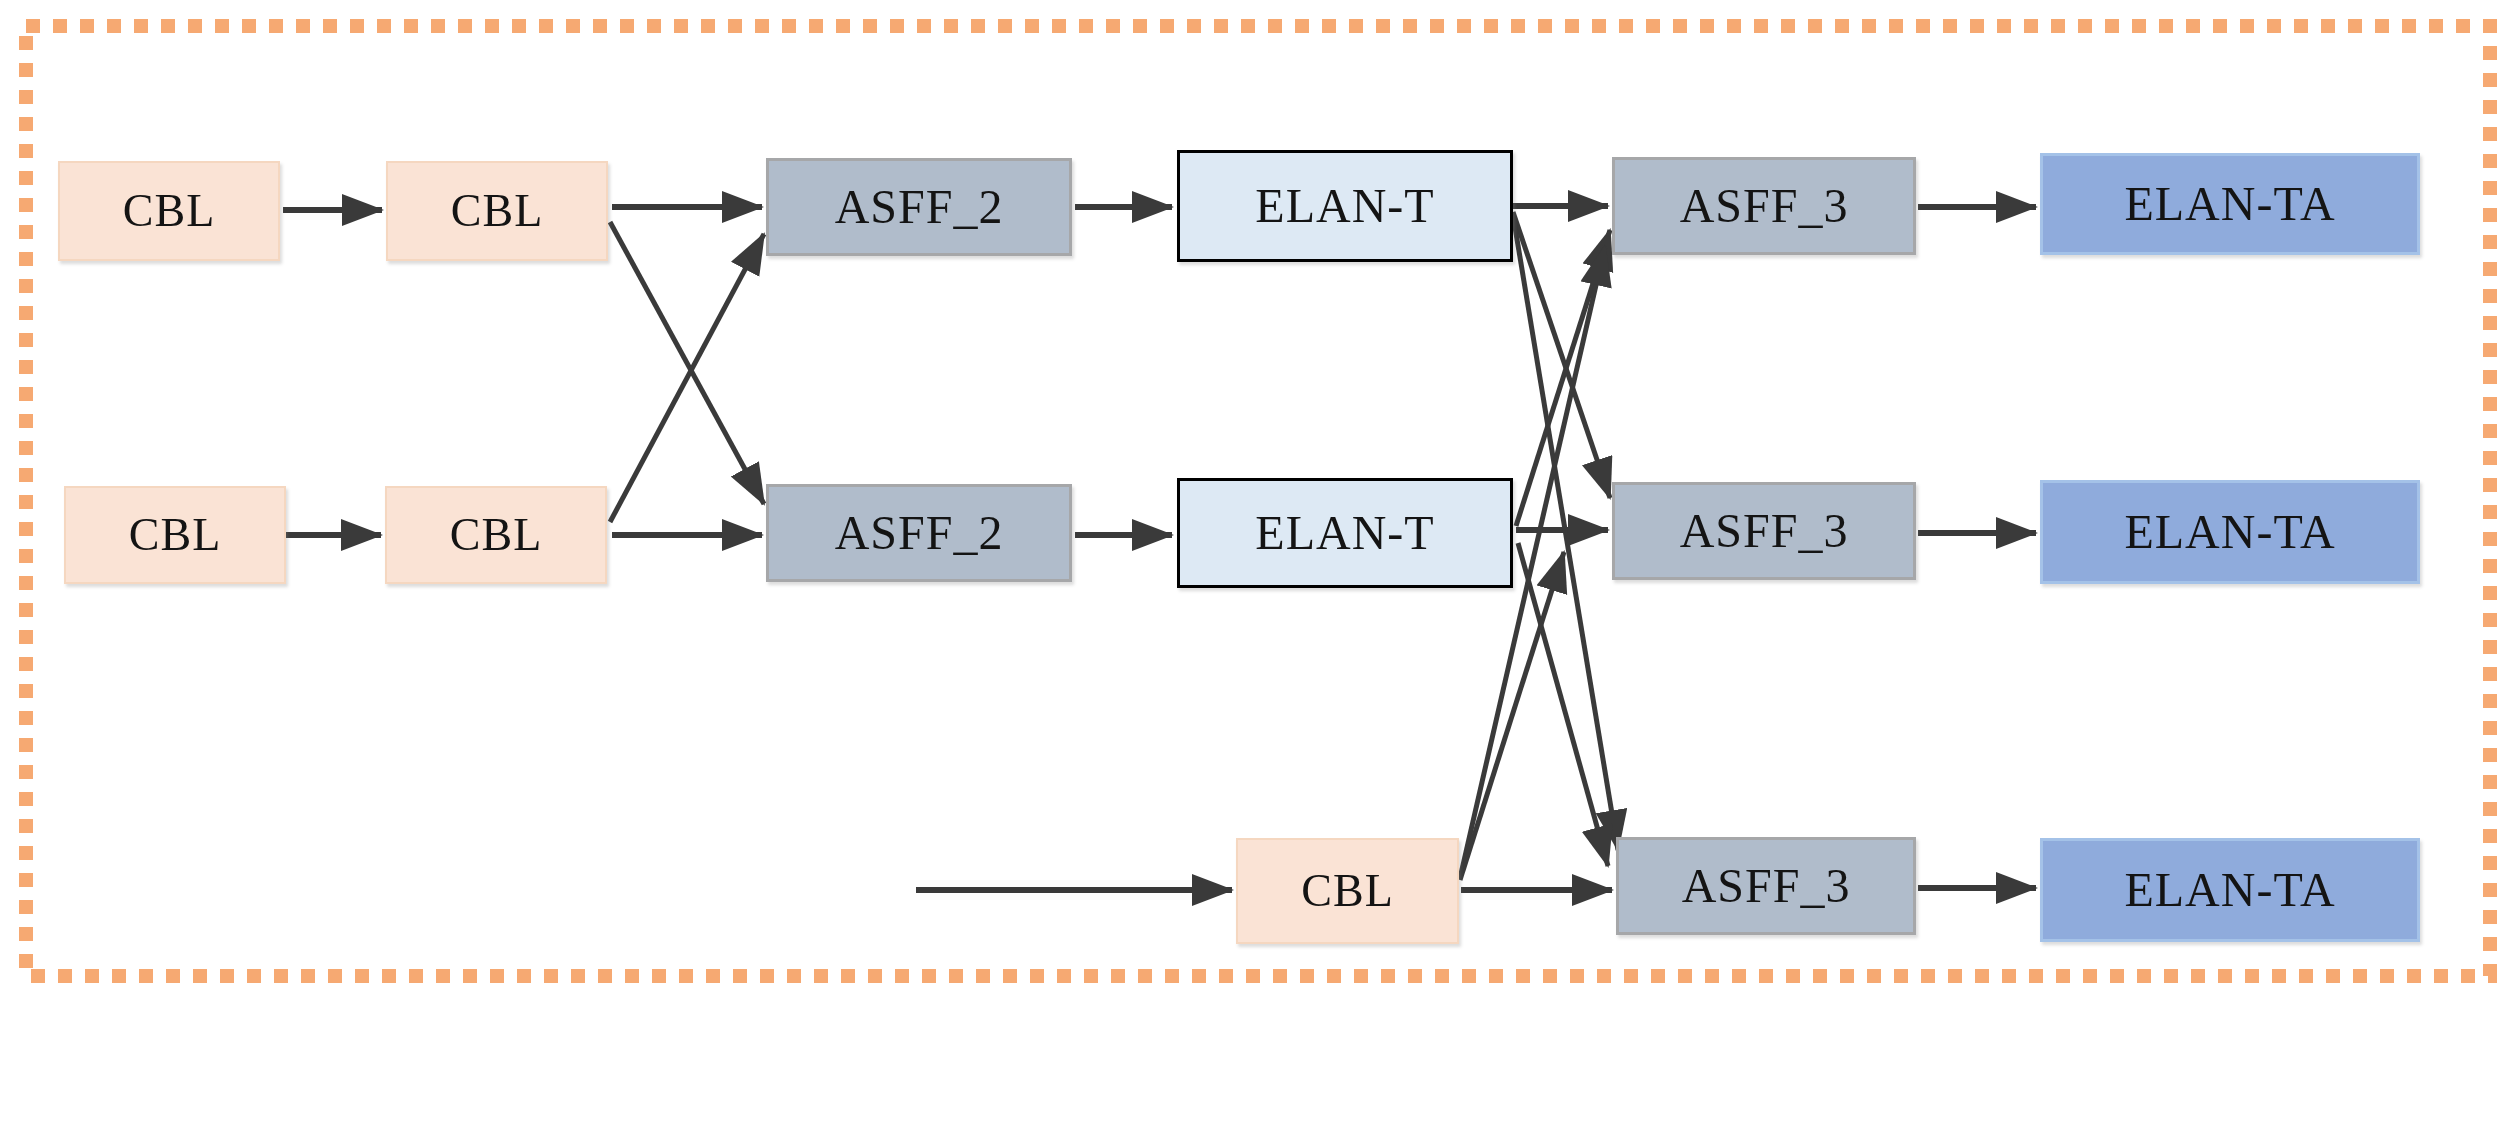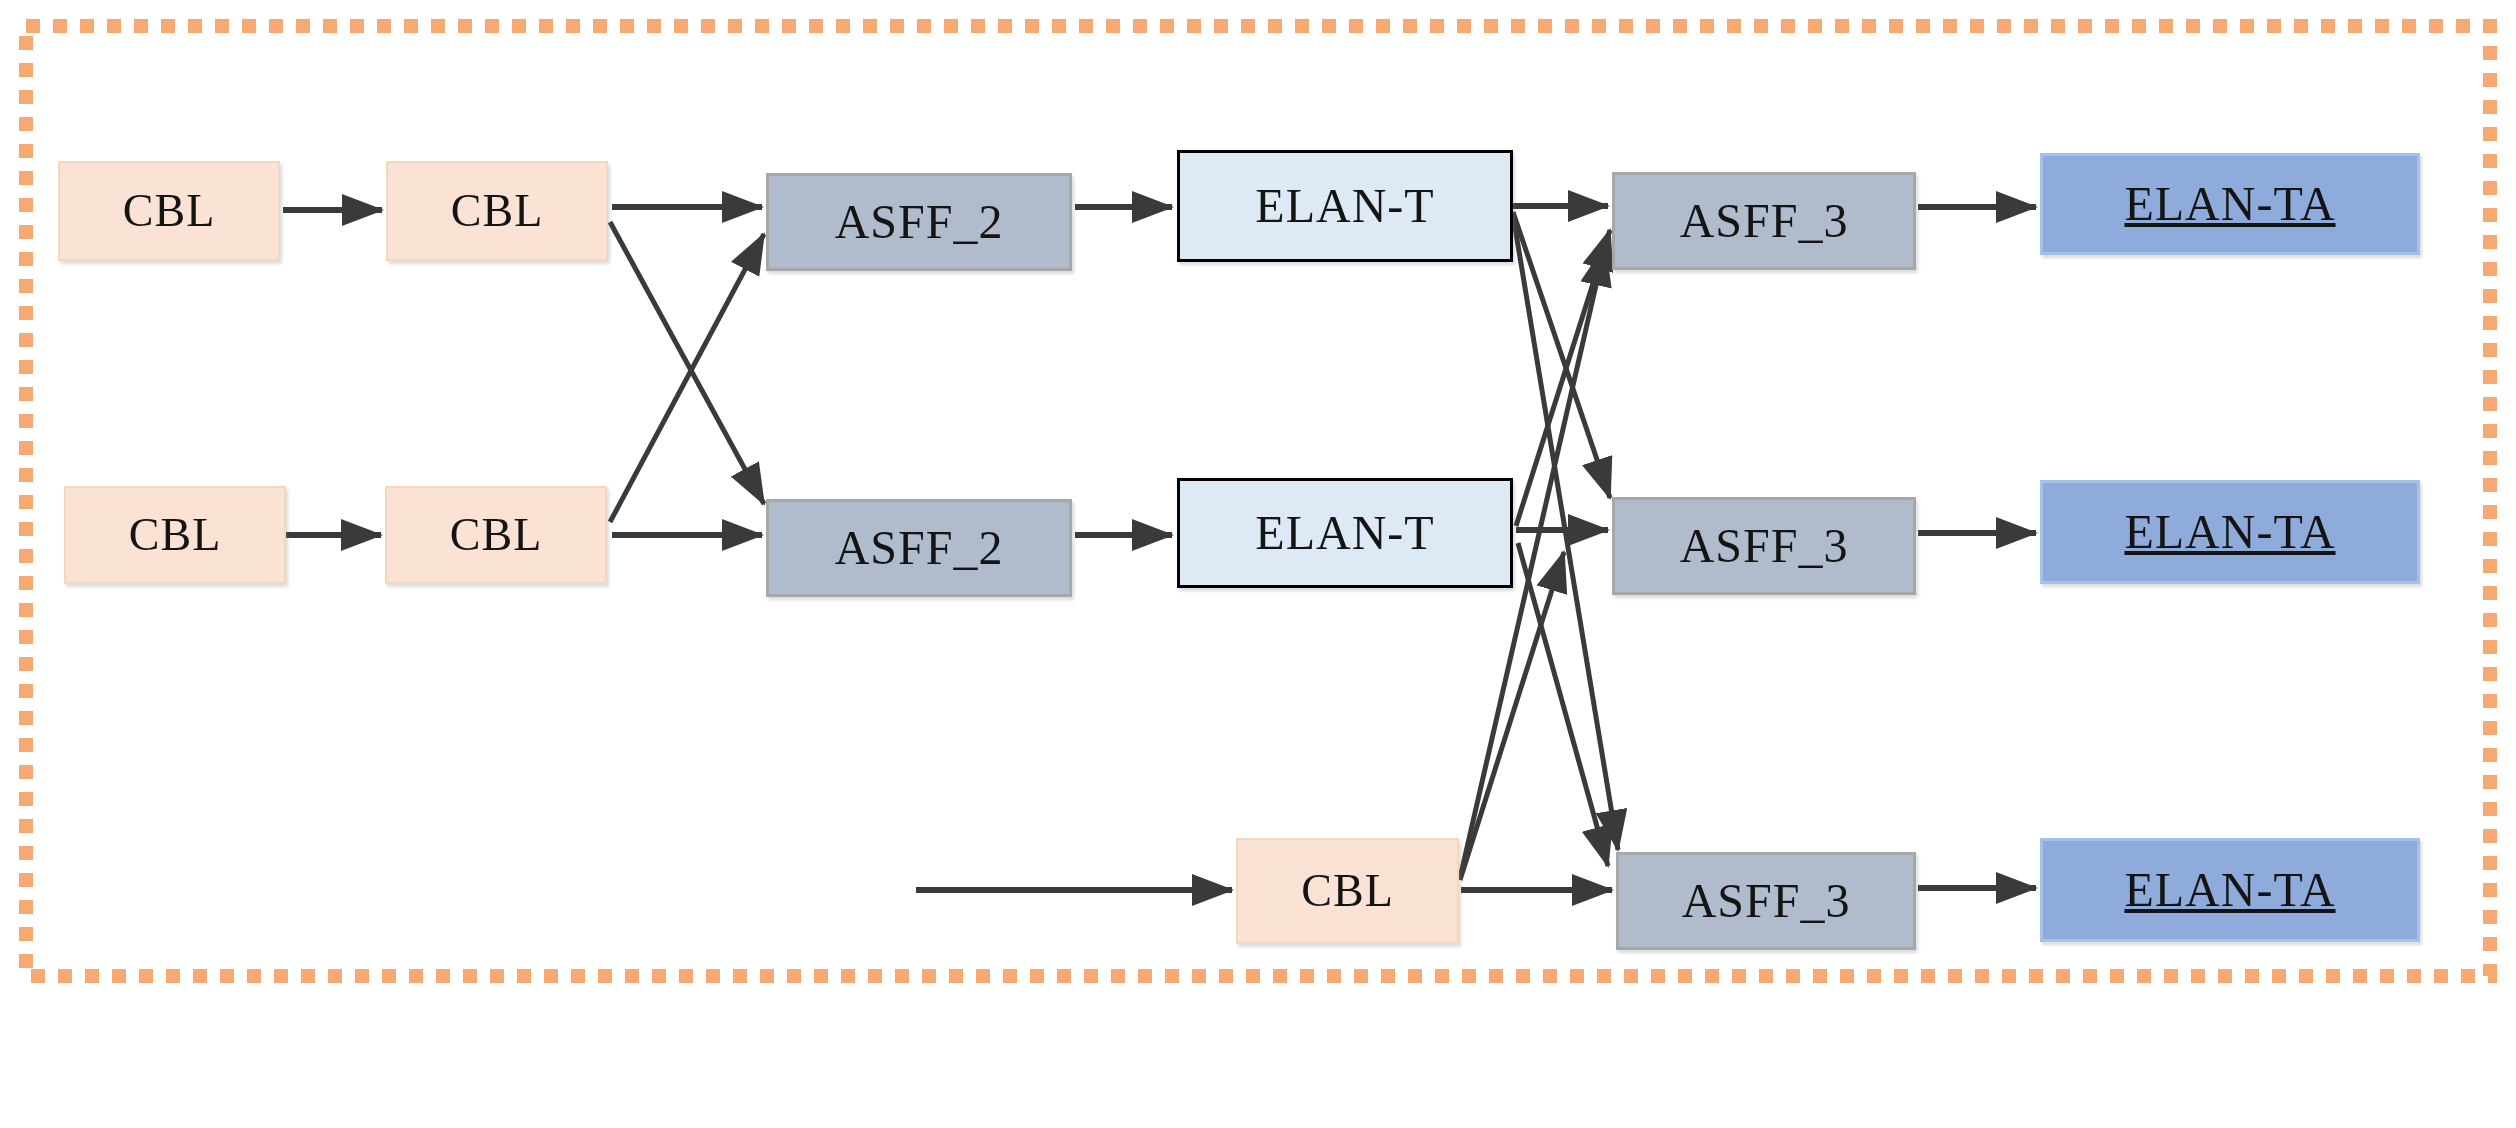--- a/index.html
+++ b/index.html
@@ -14,23 +14,23 @@
   .node{
     position:absolute;
     display:flex;align-items:center;justify-content:center;
     font-size:46px;color:#141414;line-height:1;
     box-shadow:2px 3px 3px rgba(130,130,130,0.28);
     letter-spacing:1px;
     box-sizing:border-box;
     z-index:2;
   }
   .cbl    {background:#fae3d5;border:2px solid #f5d7c0;}
-  .asff   {background:#b0bccb;border:3px solid #a6a7a9;font-size:48px;margin-top:15px;}
+  .asff   {background:#b0bccb;border:3px solid #a6a7a9;font-size:48px;}
   .elant  {background:#dde9f4;border:3px solid #000000;font-size:48px;}
-  .elanta {background:#8fabdc;border:3px solid #a4c2e8;font-size:48px;text-decoration:underline;}
+  .elanta {background:#8fabdc;border:3px solid #a4c2e8;font-size:48px;}
   .csp    {background:#e4f0da;border:2px solid #d6e8c8;}
   .caption{
     position:absolute;left:1050px;top:1038px;width:320px;
     text-align:center;font-weight:bold;font-size:66px;color:#111;
     letter-spacing:1px;z-index:2;
   }
 </style>
 </head>
 <body>
 

